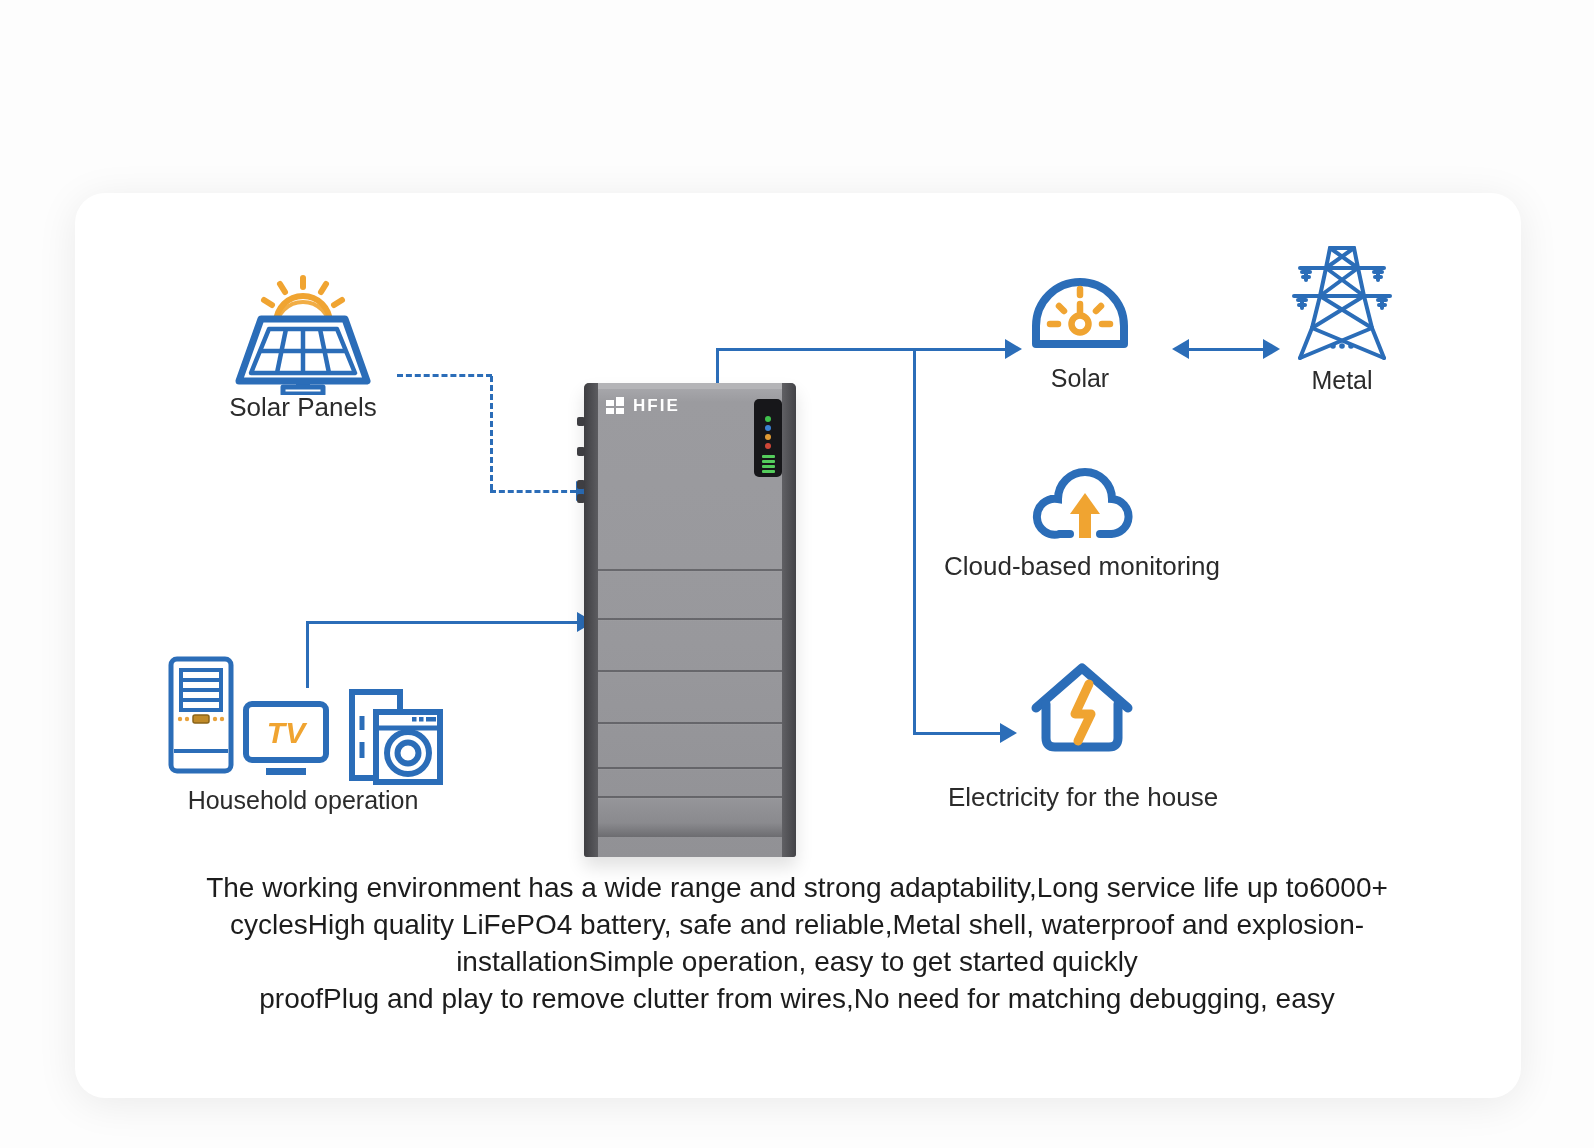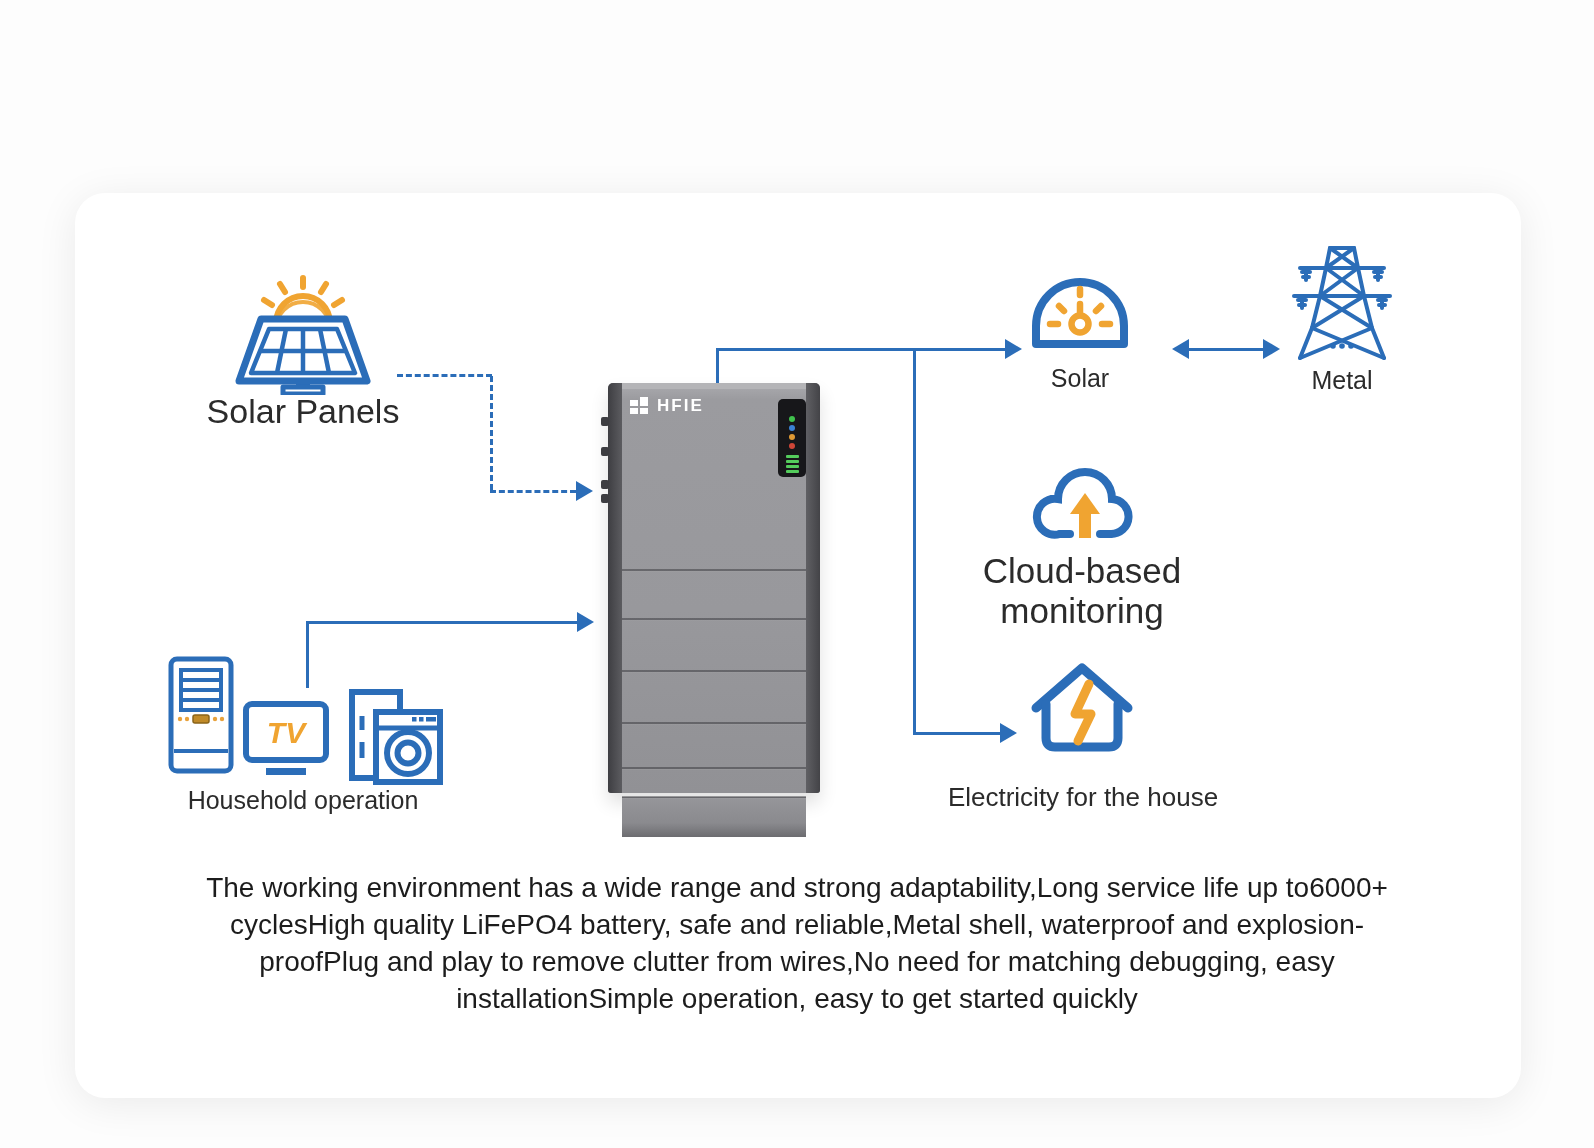--- a/index.html
+++ b/index.html
@@ -31,21 +31,21 @@
   .conn-v.dash { border-left-style:dashed; }
   .arr-r { position:absolute; width:0; height:0;
            border-top:10px solid transparent; border-bottom:10px solid transparent;
            border-left:17px solid #2b6db8; }
   .arr-l { position:absolute; width:0; height:0;
            border-top:10px solid transparent; border-bottom:10px solid transparent;
            border-right:17px solid #2b6db8; }
 
   
   .battery {
-    position:absolute; left:608px; top:383px; width:212px; height:410px;
+    position:absolute; left:584px; top:383px; width:212px; height:474px;
     background:linear-gradient(180deg,#ababaf 0%, #9b9b9f 4%, #98989c 55%, #919195 100%);
     border-radius:5px 5px 3px 3px;
     box-shadow:0 10px 18px rgba(0,0,0,0.12);
   }
   .battery .rail-l { position:absolute; left:0; top:0; bottom:0; width:14px;
     background:linear-gradient(90deg,#3e3e42,#5c5c60); border-radius:5px 0 0 3px; }
   .battery .rail-r { position:absolute; right:0; top:0; bottom:0; width:14px;
     background:linear-gradient(270deg,#434347,#606064); border-radius:0 5px 3px 0; }
   .battery .topface { position:absolute; left:14px; right:14px; top:0; height:6px; background:#b4b4b7; }
   .battery .seam { position:absolute; left:14px; right:14px; height:3px;
@@ -89,21 +89,21 @@
       <path d="M 35 56 L 119 56 L 141 118 L 13 118 Z" stroke-width="7"></path>
       <path d="M 43 66 L 111 66 L 129 110 L 25 110 Z" stroke-width="4.5" fill="none"></path>
       <line x1="34" y1="88" x2="120" y2="88" stroke-width="4.5"></line>
       <line x1="60" y1="66" x2="51" y2="110" stroke-width="4.5"></line>
       <line x1="77" y1="66" x2="77" y2="110" stroke-width="4.5"></line>
       <line x1="94" y1="66" x2="103" y2="110" stroke-width="4.5"></line>
       <rect x="70" y="118" width="14" height="6" fill="#2b6db8" stroke="none"></rect>
       <rect x="57" y="124" width="40" height="7" stroke-width="5" fill="#ffffff"></rect>
     </g>
   </svg>
-  <div class="node-label" style="left:203px; top:392px; width:200px; font-size:34px;">Solar Panels</div>
+  <div class="node-label" style="left:203px; top:392px; width:200px; font-size:26px;">Solar Panels</div>
 
   <div class="conn-h dash" style="left:397px; top:374px; width:95px;"></div>
   <div class="conn-v dash" style="left:490px; top:376px; height:114px;"></div>
   <div class="conn-h dash" style="left:490px; top:490px; width:86px;"></div>
   <div class="arr-r" style="left:576px; top:481px;"></div>
 
   <div class="conn-v" style="left:306px; top:621px; height:67px;"></div>
   <div class="conn-h" style="left:306px; top:621px; width:271px;"></div>
   <div class="arr-r" style="left:577px; top:612px;"></div>
 
@@ -214,21 +214,21 @@
     <g stroke="#2b6db8" stroke-width="8" fill="none" stroke-linecap="round">
       <path d="M 28 74 A 18 18 0 1 1 26 39 A 27 27 0 1 1 80 39 A 17 17 0 1 1 78 74"></path>
       <line x1="28" y1="74" x2="38" y2="74"></line>
       <line x1="68" y1="74" x2="78" y2="74"></line>
     </g>
     <g fill="#f0a431">
       <polygon points="53,33 38,54 68,54"></polygon>
       <rect x="47" y="53" width="12" height="25"></rect>
     </g>
   </svg>
-  <div class="node-label" style="left:941px; top:551px; width:282px; font-size:35px;">Cloud-based monitoring</div>
+  <div class="node-label" style="left:941px; top:551px; width:282px; font-size:26px;">Cloud-based monitoring</div>
 
   <svg class="abs" style="left:1026px; top:656px;" width="112" height="106" viewBox="0 0 112 106">
     <g stroke="#2b6db8" stroke-width="9" fill="none" stroke-linecap="round" stroke-linejoin="round">
       <path d="M 10 52 L 56 12 L 102 52"></path>
       <path d="M 20 48 V 82 Q 20 91 29 91 H 83 Q 92 91 92 82 V 48"></path>
     </g>
     <path d="M 63 28 L 49 58 L 65 58 L 52 85" stroke="#f0a431" stroke-width="9" fill="none" stroke-linecap="round" stroke-linejoin="round"></path>
   </svg>
   <div class="node-label" style="left:930px; top:782px; width:306px; font-size:26px;">Electricity for the house</div>
 
@@ -267,17 +267,17 @@
     </g>
     <circle cx="66" cy="67" r="21" fill="none" stroke="#2b6db8" stroke-width="6"></circle>
     <circle cx="66" cy="67" r="10.5" fill="none" stroke="#2b6db8" stroke-width="6"></circle>
   </svg>
 
   <div class="node-label" style="left:150px; top:786px; width:306px;">Household operation</div>
 
   <div class="description">
     <div>The working environment has a wide range and strong adaptability,Long service life up to6000+</div>
     <div>cyclesHigh quality LiFePO4 battery, safe and reliable,Metal shell, waterproof and explosion-</div>
+    <div>installationSimple operation, easy to get started quickly</div>
     <div>proofPlug and play to remove clutter from wires,No need for matching debugging, easy</div>
-    <div>installationSimple operation, easy to get started quickly</div>
   </div>
 
 </div>
 
 </body></html>

